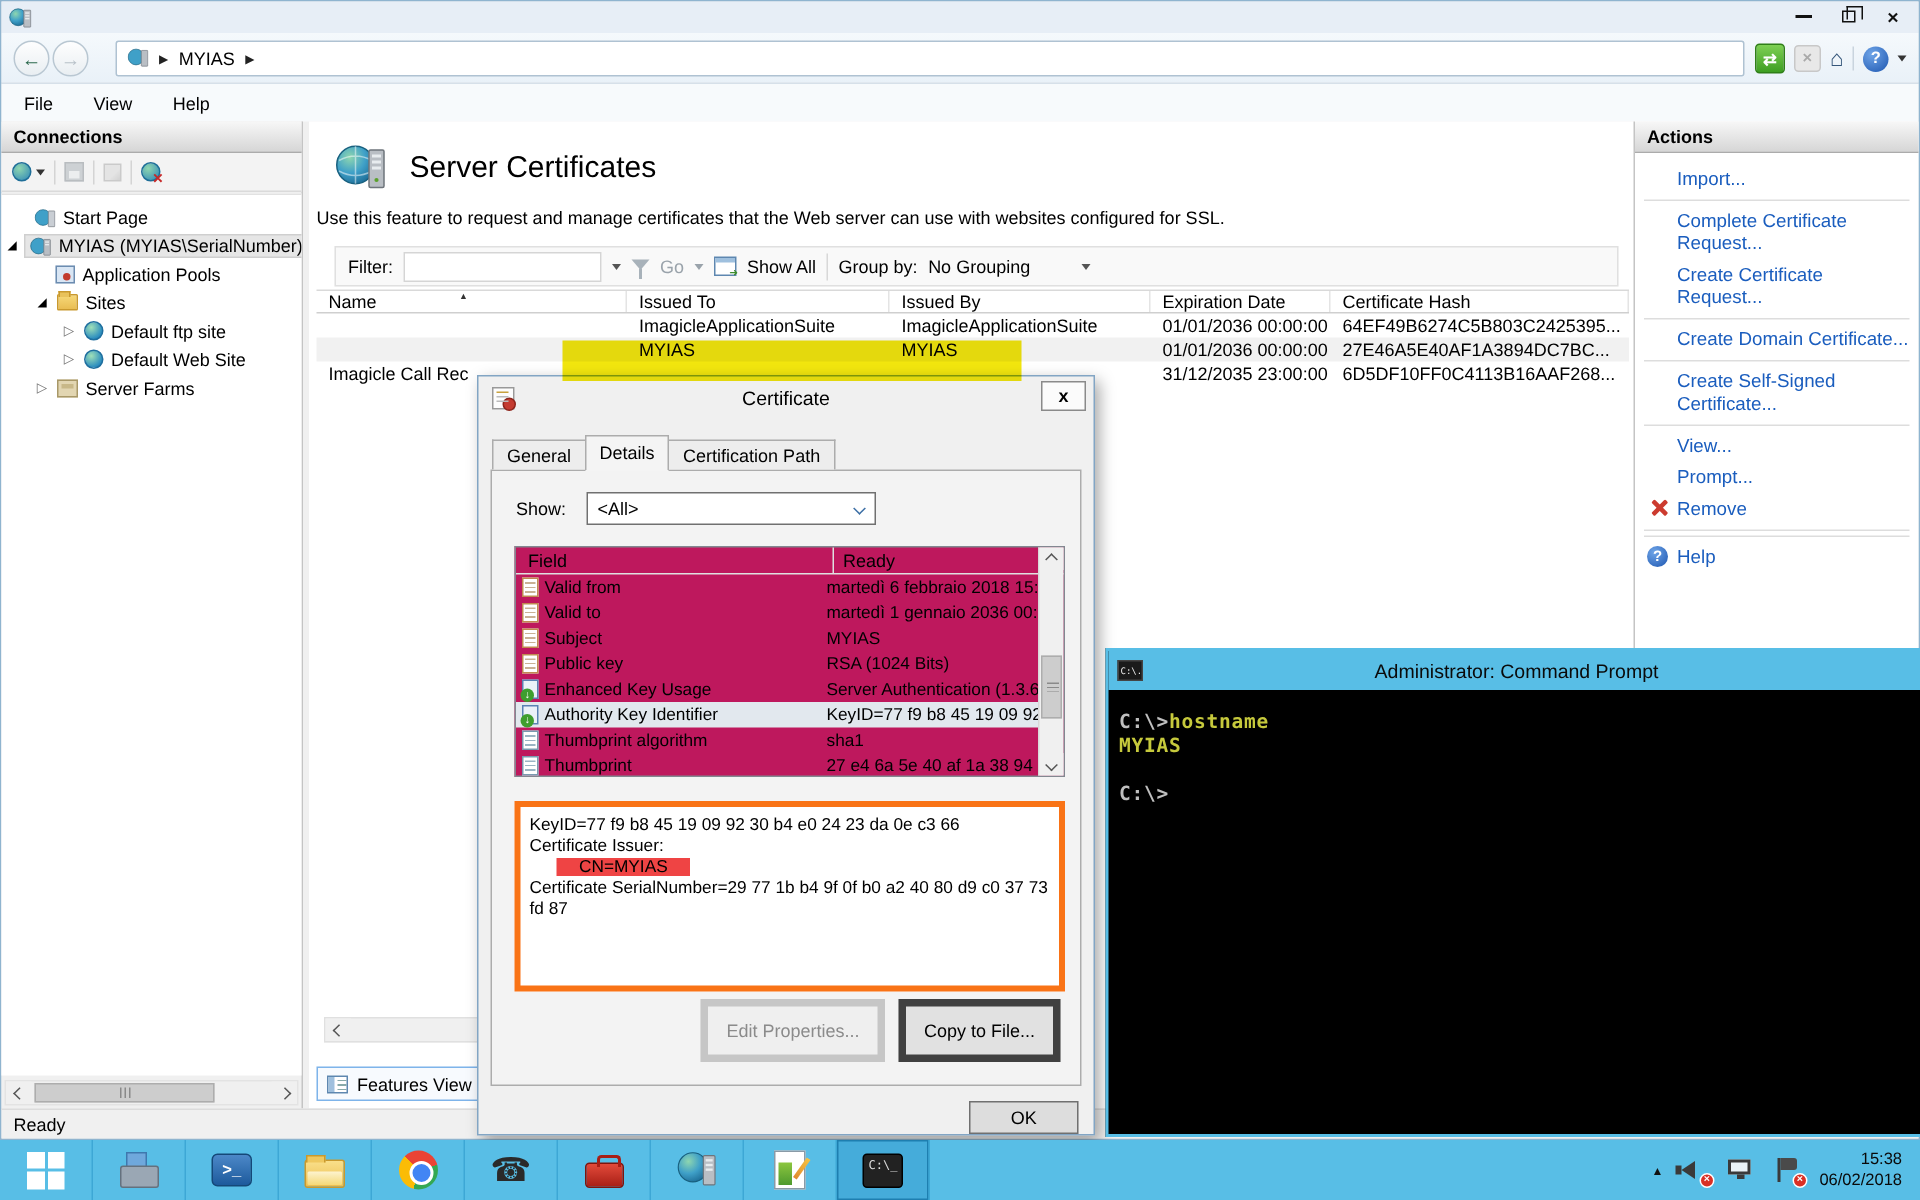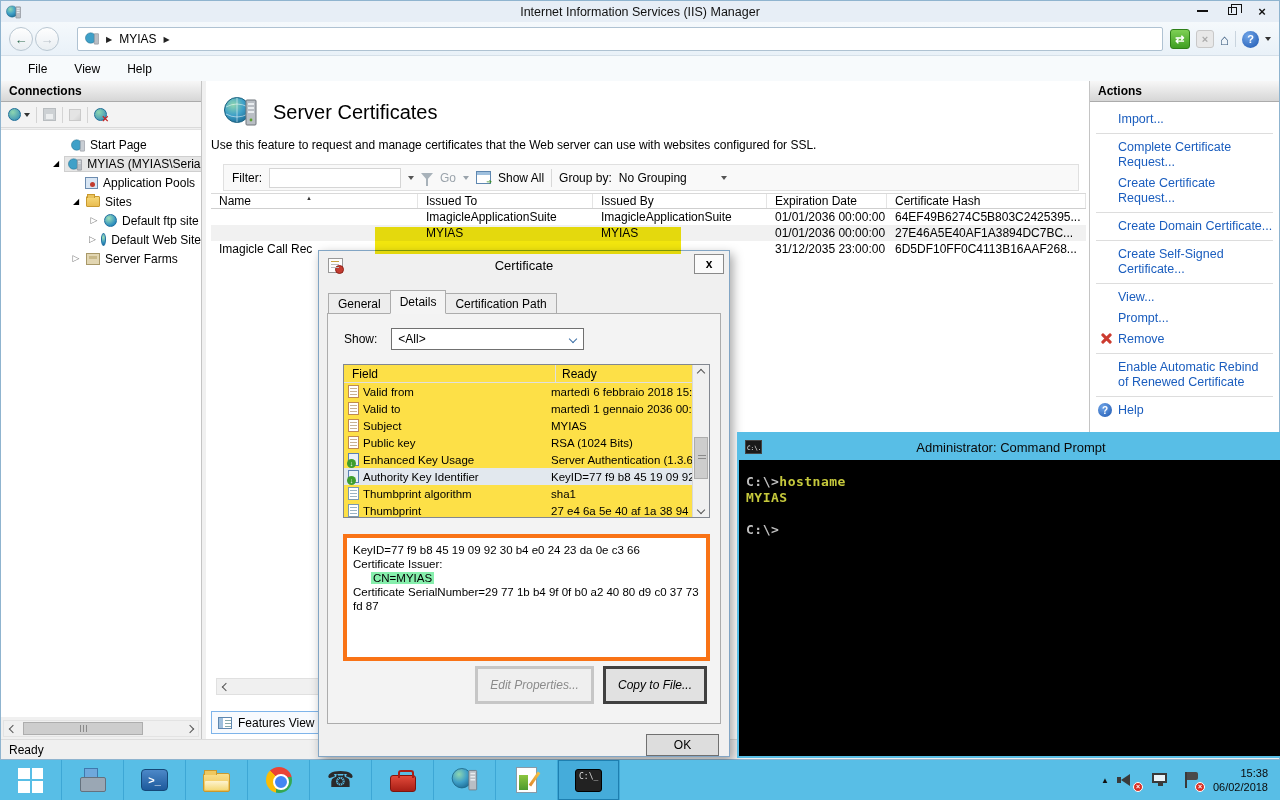--- a/index.html
+++ b/index.html
@@ -26,35 +26,35 @@
   .breadcrumb { position:absolute; left:76px; top:5px; width:1086px; height:24px; background:#fff; border:1px solid #AFC2D2; border-radius:2px; display:flex; align-items:center; padding:0 7px; gap:7px; }
   .bc-sep { font-size:8px; color:#222; }
   .ab-icons { position:absolute; right:8px; top:7px; display:flex; align-items:center; gap:6px; }
   .ico-refresh { width:20px; height:20px; border-radius:3px; background:linear-gradient(#7ED054,#3E9E22); border:1px solid #2F7F18; color:#fff; font-size:11px; font-weight:bold; display:flex; align-items:center; justify-content:center; }
   .ico-stop { width:18px; height:18px; border-radius:3px; background:#E8E8E8; border:1px solid #C8C8C8; color:#AAA; font-weight:bold; font-size:11px; display:flex; align-items:center; justify-content:center; }
   .ico-home { font-size:15px; color:#35567A; }
   .ab-sep { width:1px; height:16px; background:#C9D4DE; }
   .ico-help { width:17px; height:17px; border-radius:50%; background:radial-gradient(circle at 35% 30%,#6FA5E8,#1D56B0); color:#fff; font-size:11px; font-weight:bold; display:flex; align-items:center; justify-content:center; }
   .tiny-caret { width:0; height:0; border-left:3.5px solid transparent; border-right:3.5px solid transparent; border-top:4px solid #333; }
 
-  .menubar { position:absolute; left:0; top:55px; right:0; height:25px; background:#F7FAFC; display:flex; align-items:center; gap:27px; padding-left:27px; }
+  .menubar { position:absolute; left:0; top:55px; right:0; height:25px; background:#F7FAFC; display:flex; align-items:center; gap:27px; padding-left:15px; }
 
   .panel-header { height:21px; background:linear-gradient(#F7F7F7,#D6D6D6); border-bottom:1px solid #ABABAB; font-weight:bold; display:flex; align-items:center; padding-left:8px; font-size:12px; }
 
   
   .conn { position:absolute; left:0; top:80px; width:201px; bottom:20px; background:#F0F0F0; border-right:1px solid #C4C4C4; }
   .conn-toolbar { height:26px; background:#F3F3F3; border-bottom:1px solid #DADADA; display:flex; align-items:center; padding-left:7px; gap:6px; }
   .ct-sep { width:1px; height:16px; background:#D4D4D4; }
   .ico-disk { width:13px; height:13px; background:#AFB6BC; border:1px solid #8A9197; position:relative; opacity:.55; }
   .ico-disk::after { content:""; position:absolute; left:2px; bottom:1px; width:7px; height:5px; background:#E8EAEC; }
   .ico-pencil { width:12px; height:12px; background:linear-gradient(135deg,#D8D8D8 60%,#B8B8B8); border:1px solid #AAA; opacity:.55; }
   .globe-dot { width:13px; height:13px; border-radius:50%; background:radial-gradient(circle at 35% 30%,#8ED6B0,#2E86B8); border:1px solid #1E6E98; position:relative; }
   .globe-dot.redx::after { content:"✕"; position:absolute; right:-3px; bottom:-4px; color:#C62828; font-size:9px; font-weight:bold; }
   .tree { position:absolute; left:0; top:48px; right:0; bottom:22px; background:#fff; border-top:1px solid #E2E2E2; padding-top:5px; overflow:hidden; }
-  .tree-item { height:19px; display:flex; align-items:center; gap:5px; white-space:nowrap; font-size:12px;margin-left:48px; }
+  .tree-item { height:19px; display:flex; align-items:center; gap:5px; white-space:nowrap; font-size:12px; }
   .tree-item.selected .lbl-wrap { background:#E6E6E6; border:1px solid #CFCFCF; padding:0 3px; }
   .lbl-wrap { display:flex; align-items:center; gap:5px; }
   .exp { width:10px; display:inline-block; text-align:center; color:#000; font-size:8px; line-height:1; }
   .exp.open::before { content:"◢"; }
   .exp.closed::before { content:"▷"; color:#7A7A7A; font-size:9px; }
   .mini-ico { display:flex; }
   .i-pools { width:13px; height:12px; background:#D9E6F4; border:1px solid #6C8CB0; position:relative; }
   .i-pools::after { content:""; position:absolute; left:4px; top:4px; width:5px; height:5px; border-radius:50%; background:#C23B2E; }
   .i-folder { width:14px; height:11px; background:linear-gradient(#F6D878,#E9BD52); border:1px solid #C9992E; border-radius:1px; position:relative; }
   .i-folder::before { content:""; position:absolute; left:0; top:-3px; width:6px; height:3px; background:#E9C25B; border:1px solid #C9992E; border-bottom:none; }
@@ -123,21 +123,21 @@
   .cert-ico::before { content:""; position:absolute; right:-2px; bottom:-2px; width:7px; height:7px; border-radius:50%; background:#C43B30; border:1px solid #8E241B; }
   .cert-ico::after { content:""; position:absolute; left:2px; top:2px; width:8px; height:1.5px; background:#C8A23E; box-shadow:0 3px 0 #BBB, 0 6px 0 #BBB; }
   .dlg-close { position:absolute; right:5px; top:3px; width:30px; height:20px; background:#FBFBFB; border:1px solid #8A8A8A; display:flex; align-items:center; justify-content:center; font-weight:bold; font-size:12px; }
   .tabs { position:absolute; left:9px; top:39px; display:flex; align-items:flex-end; z-index:2; }
   .tab { height:20px; padding:0 9px; border:1px solid #ACACAC; border-bottom:none; background:#EDEDED; display:flex; align-items:center; margin-right:-1px; font-size:12px; }
   .tab.active { height:24px; background:#F4F4F4; position:relative; z-index:3; border-bottom:1px solid #F4F4F4; margin-bottom:-1px; }
   .tabpage { position:absolute; left:8px; right:8px; top:62px; bottom:32px; border:1px solid #ACACAC; background:#F3F3F3; }
   .show-row { position:absolute; left:16px; top:14px; display:flex; align-items:center; gap:14px; }
   .show-combo { width:193px; height:22px; background:#fff; border:1px solid #707070; display:flex; align-items:center; padding:0 6px; position:relative; }
   .show-combo .chev { position:absolute; right:7px; top:7px; border-color:#3B6EA5; }
-  .flist { position:absolute; left:15px; top:50px; width:367px; height:154px; background:#fde047; border:1px solid #828790; }
+  .flist { position:absolute; left:15px; top:50px; width:367px; height:154px; background:#be185d; border:1px solid #828790; }
   .fl-hdr { height:18px; display:flex; border-bottom:1px solid #E0E0E0; font-size:12px; }
   .fl-hdr .fh1 { width:212px; padding-left:8px; border-right:1px solid #E0E0E0; display:flex; align-items:center; }
   .fl-hdr .fh2 { flex:1; padding-left:6px; display:flex; align-items:center; }
   .fl-rows { position:absolute; left:0; top:18px; right:17px; bottom:0; }
   .fl-row { height:17px; display:flex; align-items:center; font-size:11.5px; }
   .fl-row.sel { background:#E2E8EE; }
   .fl-row .fi { margin-left:4px; }
   .fl-row .fname { width:192px; padding-left:4px; overflow:hidden; white-space:nowrap; }
   .fl-row .fval { flex:1; overflow:hidden; white-space:nowrap; }
   .fi-doc { width:11px; height:13px; background:#FFF; border:1px solid #C08A50; position:relative; }
@@ -148,24 +148,24 @@
   .fi-prop { width:11px; height:13px; background:#FFF; border:1px solid #7A9AB0; position:relative; }
   .fi-prop::after { content:""; position:absolute; left:1px; top:2px; width:7px; height:8px;
       background:repeating-linear-gradient(#9AB4C4 0 1px, transparent 1px 3px); }
   .fl-scroll { position:absolute; right:0; top:0; bottom:0; width:17px; background:#F0F0F0; border-left:1px solid #D8D8D8; }
   .fl-scroll .sb-btn { width:16px; height:15px; position:absolute; left:0; }
   .fl-scroll .up { top:0; } .fl-scroll .dn { bottom:0; }
   .fl-thumb { position:absolute; left:1px; top:72px; width:14px; height:42px; background:#CDCDCD; border:1px solid #ADADAD; }
   .fl-thumb::after { content:""; position:absolute; left:3px; top:17px; width:8px; height:6px;
       background:repeating-linear-gradient(#8A8A8A 0 1px, transparent 1px 3px); }
   .dtl { position:absolute; left:15px; top:220px; width:367px; height:127px; background:#fff; border:4px solid #f97316; padding:5px 6px; font-size:11.5px; line-height:14px; }
-  .hl-yellow { background:#86efac; padding:0 2px; }
+  .hl-yellow { background:#ef4444; padding:0 15px; }
   .indent { padding-left:18px; }
   .dlg-btnrow { position:absolute; top:352px; left:0; right:13px; display:flex; justify-content:flex-end; gap:9px; }
-  .btn { height:22px; border:3px solid #404040; background:#E1E1E1; display:flex; align-items:center; justify-content:center; font-size:12px; padding:16px 12px;font-style:italic; }
+  .btn { height:22px; border:5px solid #404040; background:#E1E1E1; display:flex; align-items:center; justify-content:center; font-size:12px; padding:16px 12px; }
   .btn.disabled { color:#8B8B8B; background:#EFEFEF; border-color:#C6C6C6; }
   .ok-btn { position:absolute; left:327px; top:483px; width:73px; height:22px; border:1px solid #707070; background:#DDDDDD; display:flex; align-items:center; justify-content:center; }
 
   
   .cmd { position:absolute; left:737px; top:432px; width:548px; height:326px; background:#000; border:2px solid #58BEE6; z-index:45; }
   .cmd-title { height:26px; background:#58BEE6; position:relative; display:flex; align-items:center; padding-left:6px; }
   .cmd-title .t { position:absolute; left:0; right:0; text-align:center; font-size:13px; color:#0A0A0A; }
   .cmd-ico { width:17px; height:14px; background:#1A1A1A; border:1px solid #444; color:#EEE; font-family:"DejaVu Sans Mono",monospace; font-size:6px; line-height:13px; padding-left:1px; }
   .cmd-body { padding:14px 0 0 7px; font-family:"DejaVu Sans Mono","Liberation Mono",monospace; font-size:13px; font-weight:bold; line-height:16px; letter-spacing:.5px; }
   .cp { color:#BFBFBF; } .cy { color:#C6C93C; }
@@ -219,21 +219,20 @@
               <stop offset="1" stop-color="#1E6E98"></stop>
             </radialGradient>
           </defs>
           <circle cx="13" cy="16" r="12" fill="url(#g1)" stroke="#18607F"></circle>
           <rect x="21" y="6" width="10" height="24" rx="1" fill="#B9BEC4" stroke="#6E747B"></rect>
           <rect x="23" y="9" width="6" height="2" fill="#E8ECEF"></rect>
           <rect x="23" y="13" width="6" height="2" fill="#E8ECEF"></rect>
           <rect x="23" y="17" width="6" height="2" fill="#E8ECEF"></rect>
         </svg>
     </span>
-    <span class="title">Internet Information Services (IIS) Manager</span>
     <span class="win-controls">
       <span class="wc">
           <i class="g-min"></i>
         </span>
       <span class="wc">
           <i class="g-restore"></i>
         </span>
       <span class="wc">
           <span class="g-close">×</span>
         </span>
@@ -456,21 +455,20 @@
       <div class="act-item">Create Certificate Request...</div>
       <div class="act-sep"></div>
       <div class="act-item">Create Domain Certificate...</div>
       <div class="act-sep"></div>
       <div class="act-item">Create Self-Signed Certificate...</div>
       <div class="act-sep"></div>
       <div class="act-item">View...</div>
       <div class="act-item">Prompt...</div>
       <div class="act-item"><span class="x-red"></span><span>Remove</span></div>
       <div class="act-sep"></div>
-      <div class="act-item" style="width:185px;">Enable Automatic Rebind of Renewed Certificate</div>
       <div class="act-sep"></div>
       <div class="act-item"><span class="help-ico">?</span><span>Help</span></div>
     </div>
   </div>
 
   <div class="statusbar">
     <span>Ready</span>
   </div>
 </div>
 

